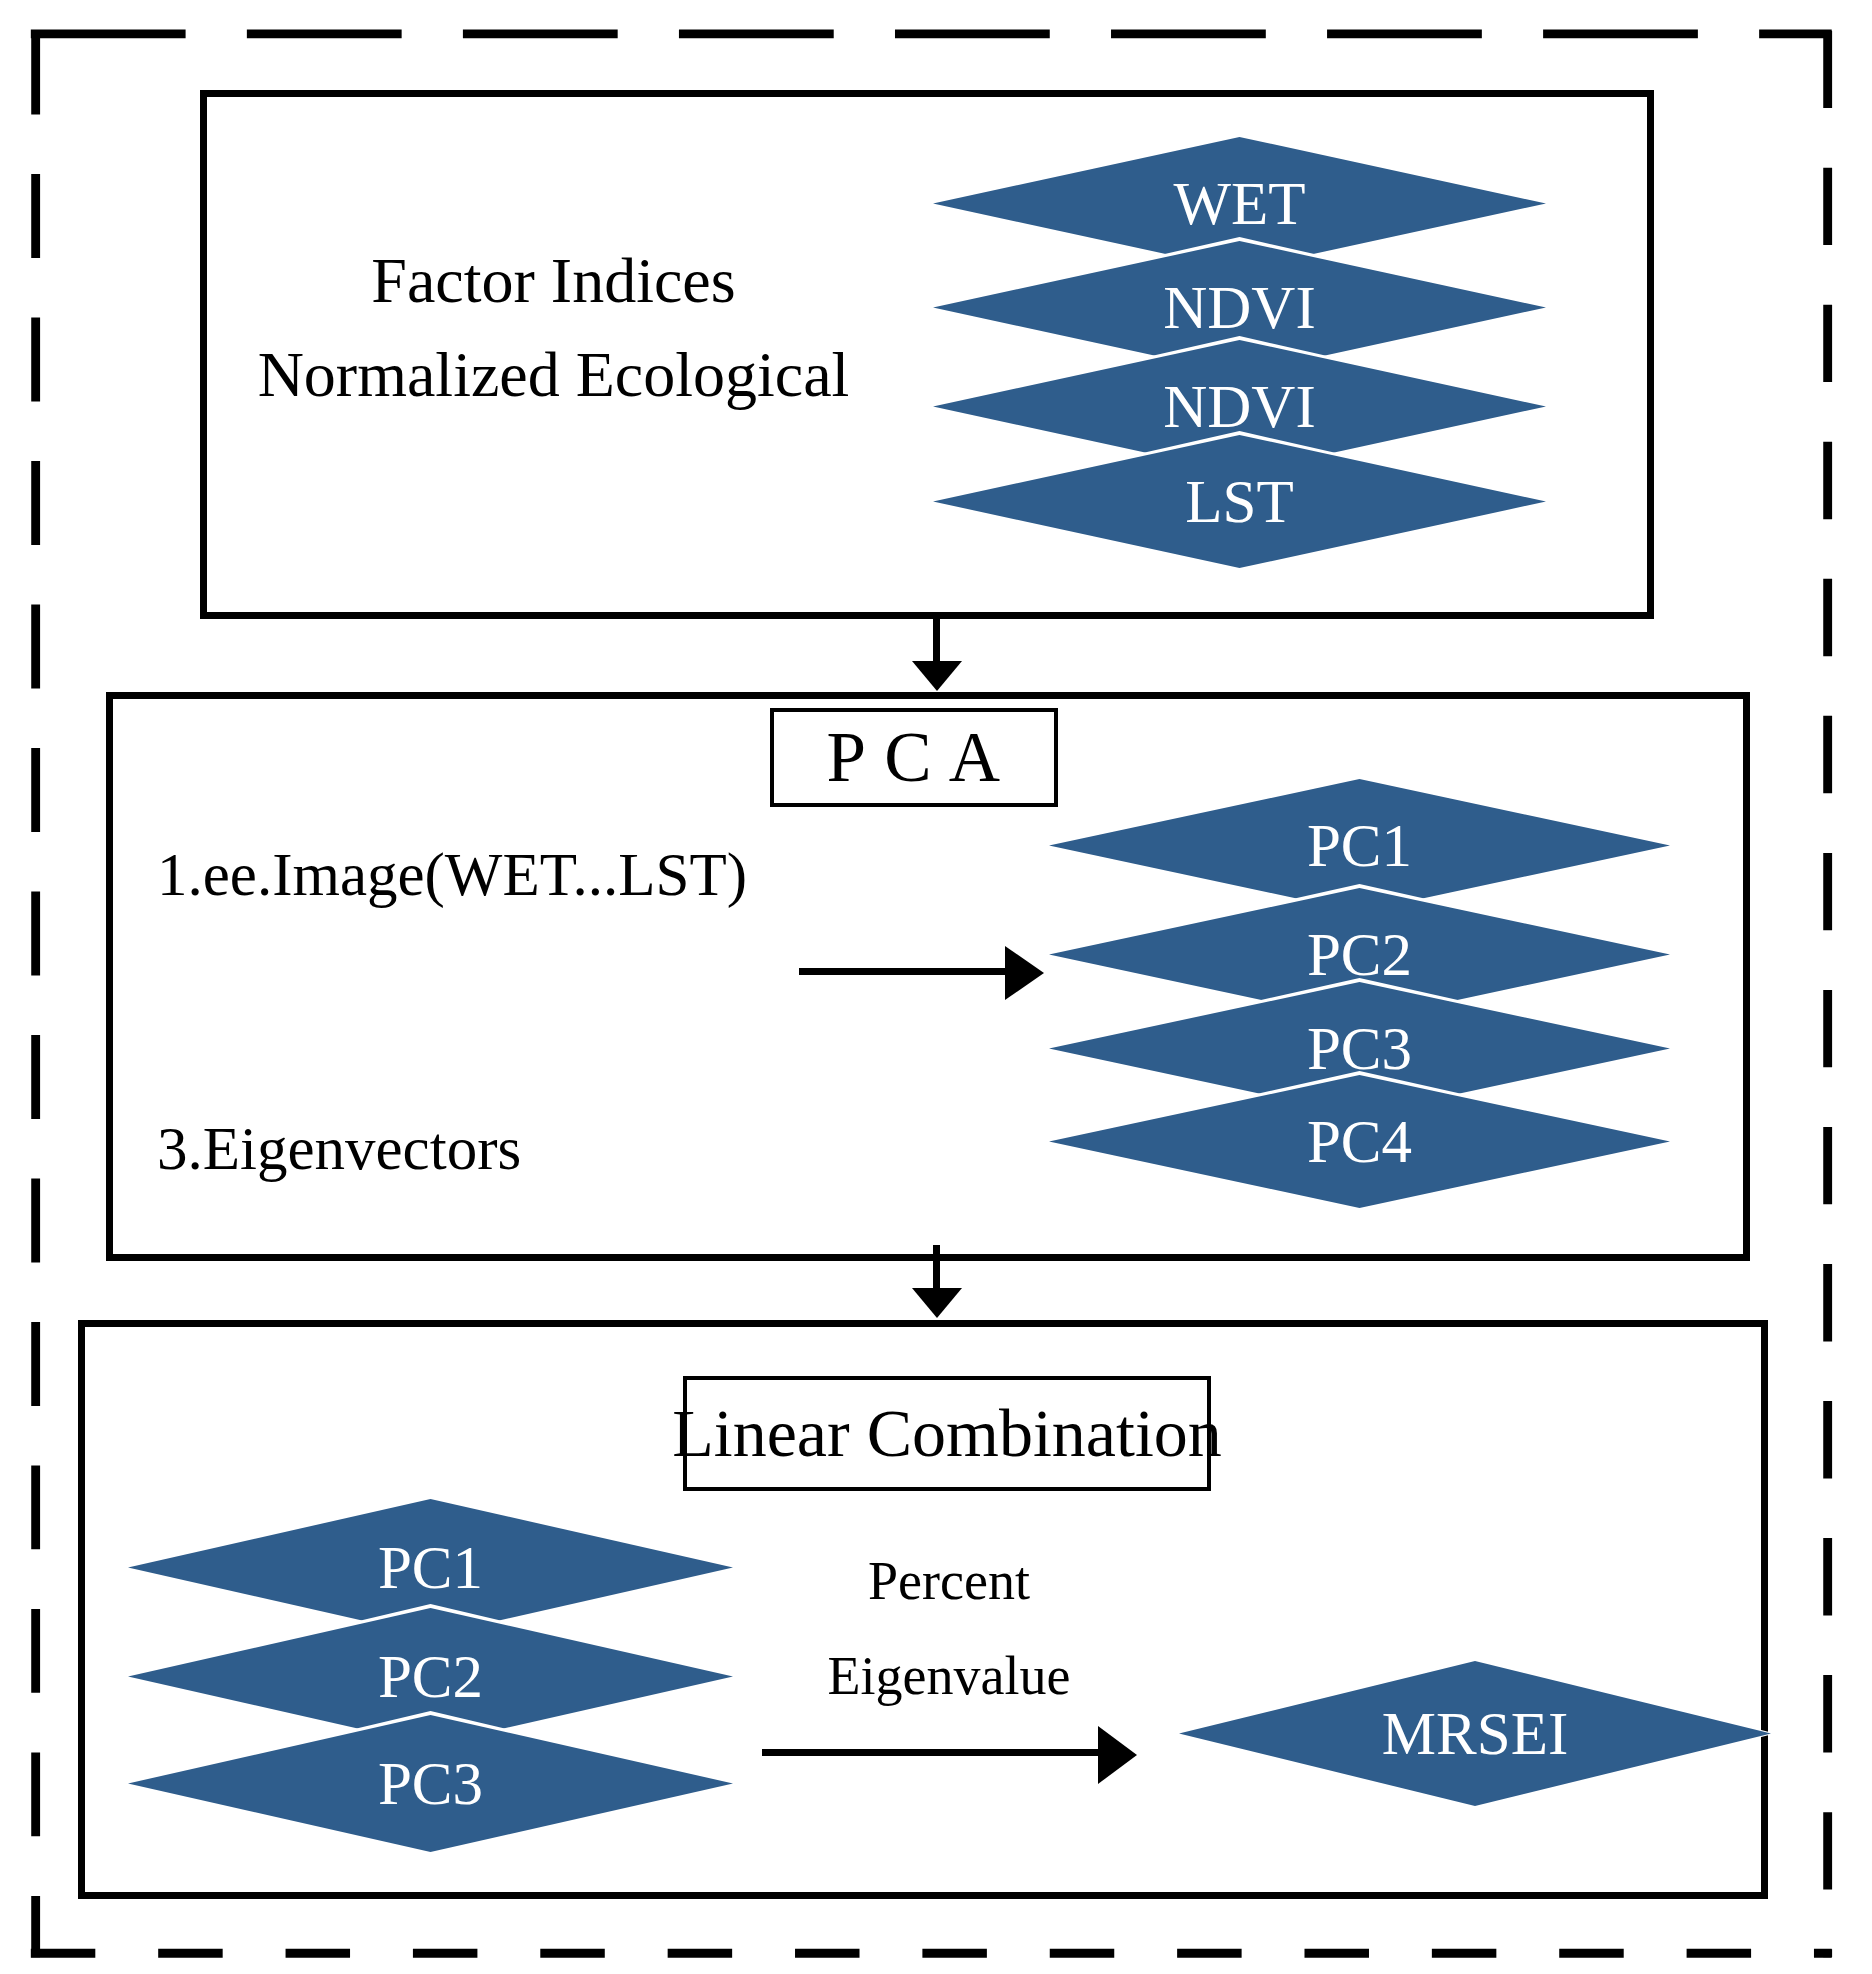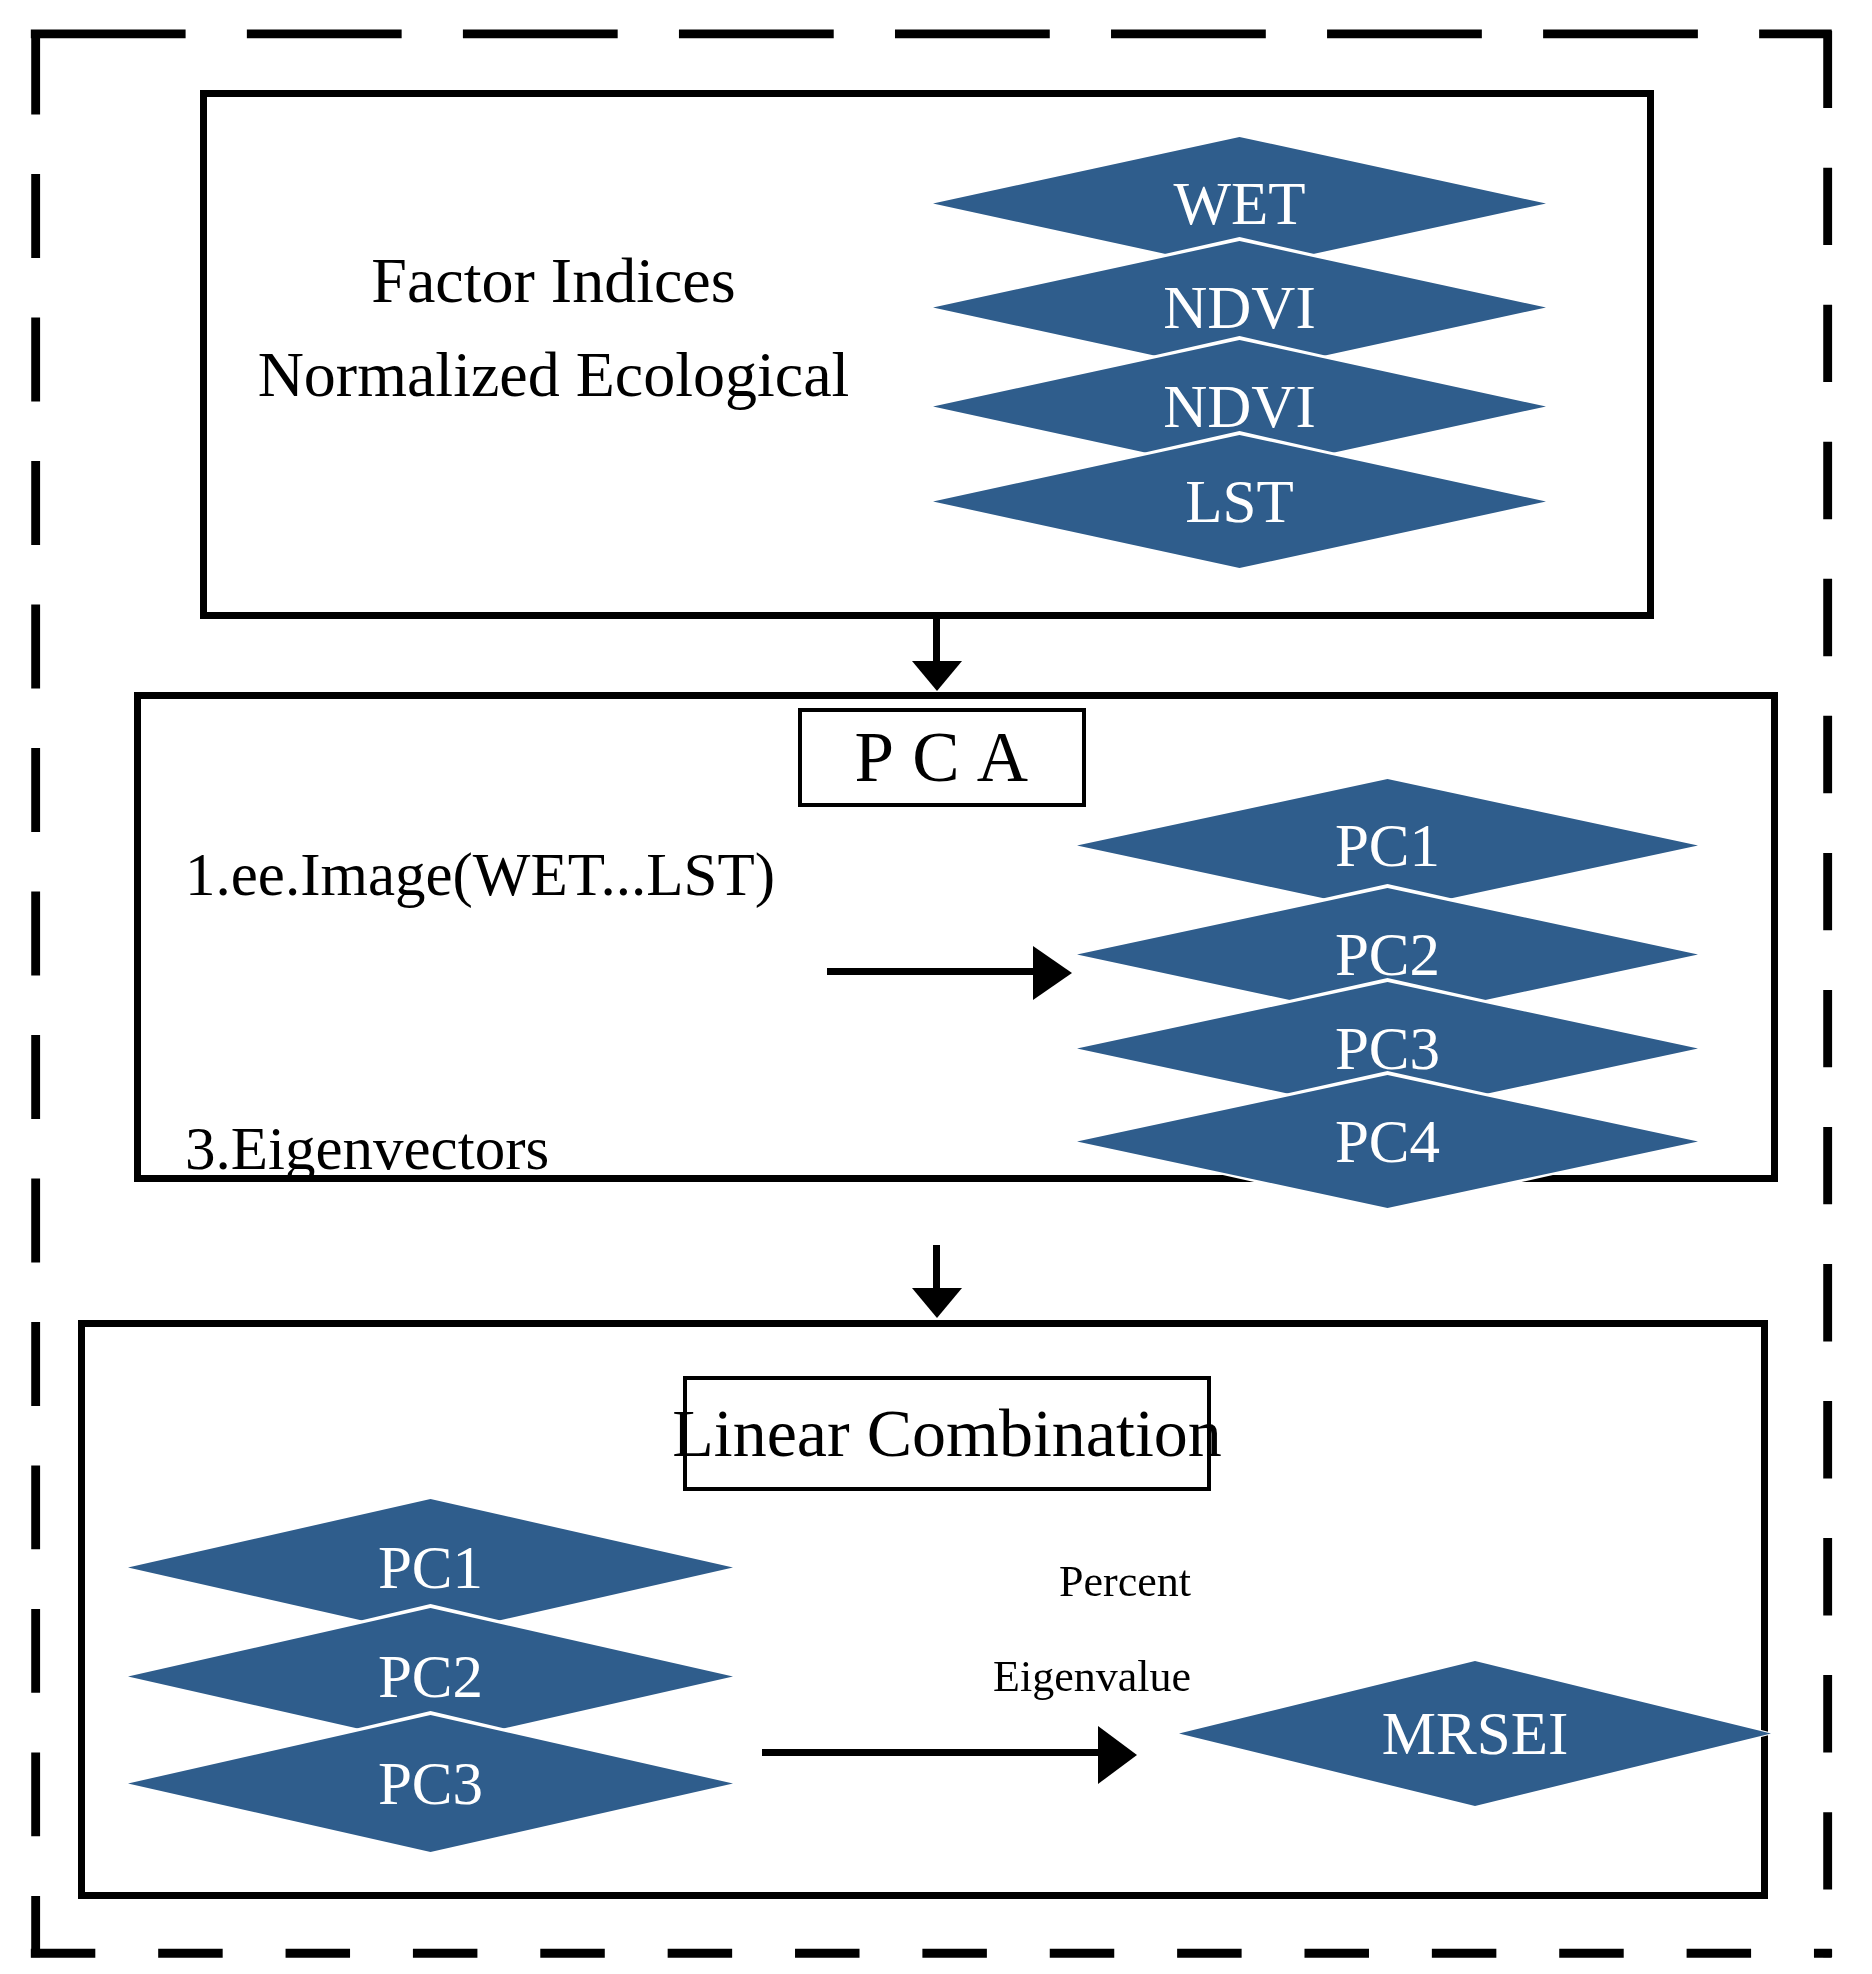--- a/index.html
+++ b/index.html
@@ -75,21 +75,21 @@
   .pca-box .big-text{font-size:71px;letter-spacing:1.6px;}
   .step{
     position:absolute;left:44px;height:77px;line-height:77px;
     font-size:61px;white-space:nowrap;
   }
   
   .lc-box{left:598px;top:13px;width:528px;height:115px;margin-top:36px;}
   .lc-box .big-text{font-size:68px;}
   .percent-label{
     position:absolute;left:622px;top:207px;width:484px;
-    font-size:44px;line-height:95px;text-align:right;
+    font-size:54px;line-height:95px;text-align:center;
   }
 </style>
 </head>
 <body>
 
 <div class="canvas">
 
   <svg class="dashed-frame" width="1873" height="1975" viewBox="0 0 2323 2450">
     <line x1="38" y1="42" x2="2272" y2="42" stroke-dasharray="192 76"></line>
     <line x1="2267" y1="38" x2="2267" y2="2428" stroke-dasharray="96 74"></line>
@@ -114,21 +114,21 @@
     <div class="diamond" style="left:722px;top:334px;width:621px;height:141px;">
       <span class="dlabel">LST</span>
     </div>
   </div>
 
   <div>
     <div class="v-shaft" style="left:933px;top:617px;height:44px;"></div>
     <div class="v-head" style="left:912px;top:661px;"></div>
   </div>
 
-  <div class="flow-box" style="left:134px;top:692px;width:1644px;height:490px;padding-left:12px;">
+  <div class="flow-box" style="left:106px;top:692px;width:1644px;height:569px;padding-left:12px;">
     <div class="small-title-box pca-box">
       <span class="big-text">P C A</span>
     </div>
     <div class="step" style="top:137px;">1.ee.Image(WET...LST)</div>
     <div class="step" style="top:411px;">3.Eigenvectors</div>
 
     <div>
       <div class="h-shaft" style="left:686px;top:269px;width:206px;"></div>
       <div class="h-head" style="left:892px;top:247px;"></div>
     </div>

